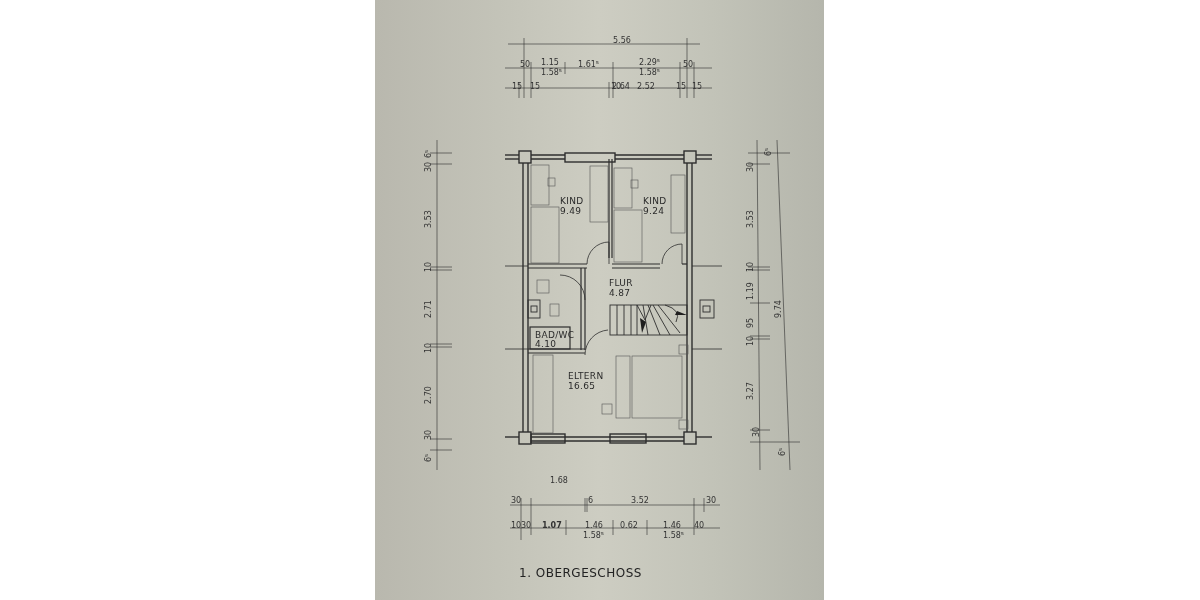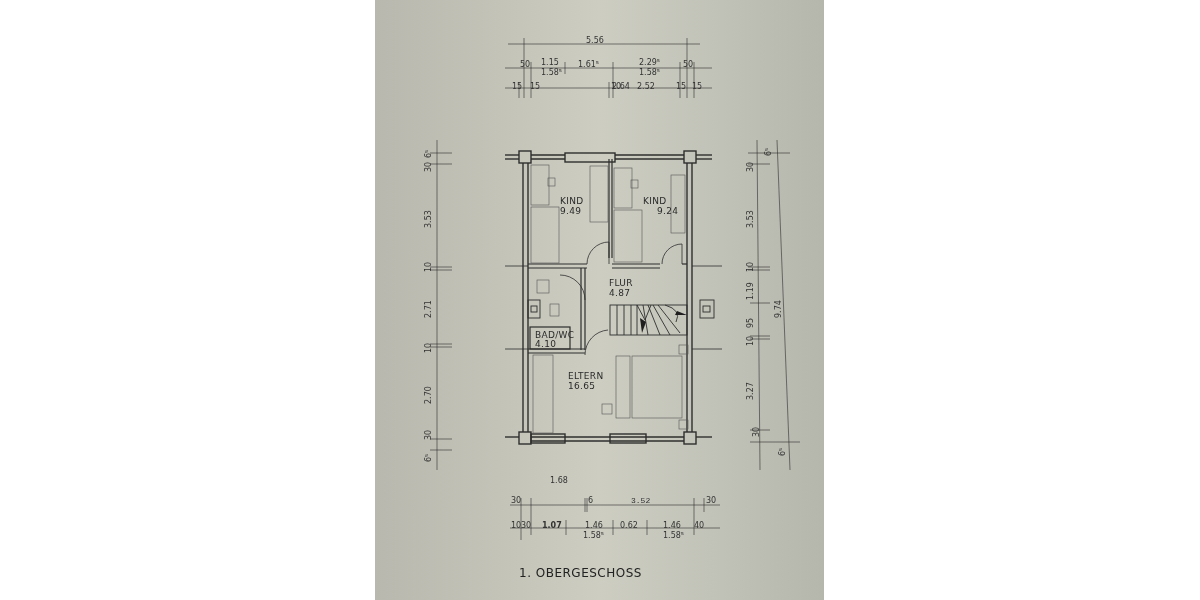--- a/index.html
+++ b/index.html
@@ -173,29 +173,29 @@
       <rect x="679" y="345" width="9" height="9"></rect>
       <rect x="602" y="404" width="10" height="10"></rect>
       <rect x="679" y="420" width="9" height="9"></rect>
     </g>
   </g>
 </svg>
 
 <div class="lbl" style="left:560px;top:196px;">KIND</div>
 <div class="lbl" style="left:560px;top:206px;">9.49</div>
 <div class="lbl" style="left:643px;top:196px;">KIND</div>
-<div class="lbl" style="left:643px;top:206px;padding-left:14px;">9.24</div>
+<div class="lbl" style="left:643px;top:206px;">9.24</div>
 <div class="lbl" style="left:609px;top:278px;">FLUR</div>
 <div class="lbl" style="left:609px;top:288px;">4.87</div>
 <div class="lbl" style="left:535px;top:330px;">BAD/WC</div>
 <div class="lbl" style="left:535px;top:339px;">4.10</div>
 <div class="lbl" style="left:568px;top:371px;">ELTERN</div>
 <div class="lbl" style="left:568px;top:381px;">16.65</div>
 
-<div class="dim" style="left:586px;top:36px;">5.56</div>
+<div class="dim" style="left:613px;top:36px;">5.56</div>
 <div class="dim" style="left:520px;top:60px;">50</div>
 <div class="dim" style="left:541px;top:58px;">1.15</div>
 <div class="dim" style="left:541px;top:68px;">1.58⁵</div>
 <div class="dim" style="left:578px;top:60px;text-align:center;">1.61⁵</div>
 <div class="dim" style="left:639px;top:58px;">2.29⁵</div>
 <div class="dim" style="left:639px;top:68px;">1.58⁵</div>
 <div class="dim" style="left:683px;top:60px;">50</div>
 <div class="dim" style="left:512px;top:82px;">15</div>
 <div class="dim" style="left:530px;top:82px;">15</div>
 <div class="dim" style="left:564px;top:82px;margin-left:48px;">2.64</div>
@@ -222,21 +222,21 @@
 <div class="vdim" style="left:746px;top:328px;">95</div>
 <div class="vdim" style="left:746px;top:346px;">10</div>
 <div class="vdim" style="left:746px;top:400px;">3.27</div>
 <div class="vdim" style="left:752px;top:437px;">30</div>
 <div class="vdim" style="left:778px;top:456px;">6⁵</div>
 <div class="vdim" style="left:774px;top:318px;">9.74</div>
 
 <div class="dim" style="left:511px;top:496px;">30</div>
 <div class="dim" style="left:550px;top:476px;">1.68</div>
 <div class="dim" style="left:588px;top:496px;">6</div>
-<div class="dim" style="left:631px;top:496px;font-family:Liberation Mono, monospace;">3.52</div>
+<div class="dim" style="left:631px;top:496px;">3.52</div>
 <div class="dim" style="left:706px;top:496px;">30</div>
 <div class="dim" style="left:511px;top:521px;">10</div>
 <div class="dim" style="left:521px;top:521px;">30</div>
 <div class="dim" style="left:542px;top:521px;font-weight:bold;">1.07</div>
 <div class="dim" style="left:585px;top:521px;">1.46</div>
 <div class="dim" style="left:583px;top:531px;">1.58⁵</div>
 <div class="dim" style="left:620px;top:521px;">0.62</div>
 <div class="dim" style="left:663px;top:521px;">1.46</div>
 <div class="dim" style="left:663px;top:531px;">1.58⁵</div>
 <div class="dim" style="left:694px;top:521px;">40</div>

